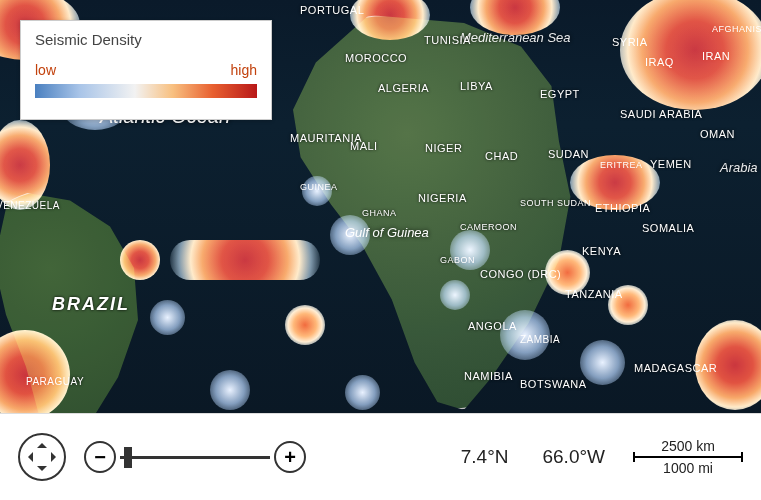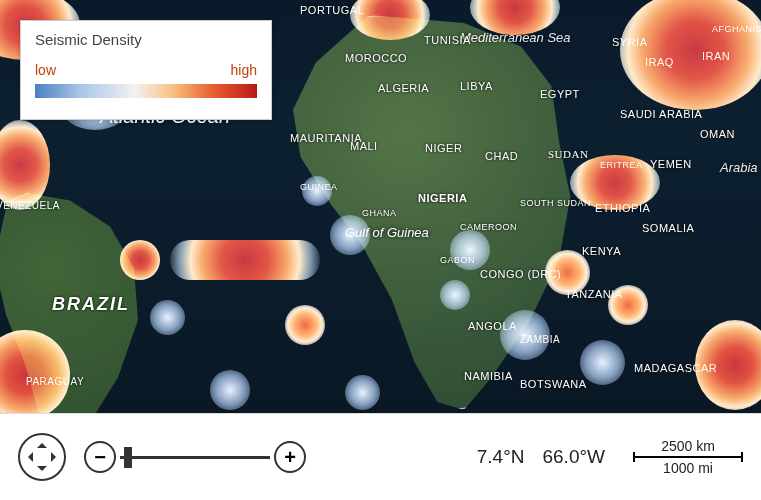--- a/index.html
+++ b/index.html
@@ -98,21 +98,21 @@
 }
 .zoom-handle {
   position: absolute;
   left: 4px; top: -9px;
   width: 8px; height: 21px;
   background: #333;
 }
 
 .spacer { flex: 1; }
 
-.coords { font-size: 19px; color: #222; display: flex; gap: 18px; margin-right: 10px; }
+.coords { font-size: 19px; color: #222; display: flex; gap: 34px; margin-right: 10px; }
 
 .scale {
   display: flex; flex-direction: column; align-items: center;
   font-size: 14px; color: #222;
 }
 .scale-bar { width: 110px; height: 2px; background: #000; position: relative; margin: 2px 0; }
 .scale-bar::before, .scale-bar::after { content: ""; position: absolute; width: 2px; height: 10px; background: #000; top: -4px; }
 .scale-bar::before { left: 0; }
 .scale-bar::after  { right: 0; }
 </style>
@@ -141,25 +141,25 @@
   <div class="country-label" style="left:645px; top:56px;">IRAQ</div>
   <div class="country-label" style="left:702px; top:50px;">IRAN</div>
   <div class="country-label" style="left:712px; top:24px; font-size:9px;">AFGHANISTAN</div>
   <div class="country-label" style="left:620px; top:108px;">SAUDI ARABIA</div>
   <div class="country-label" style="left:700px; top:128px;">OMAN</div>
   <div class="country-label" style="left:650px; top:158px;">YEMEN</div>
   <div class="country-label" style="left:290px; top:132px;">MAURITANIA</div>
   <div class="country-label" style="left:350px; top:140px;">MALI</div>
   <div class="country-label" style="left:425px; top:142px;">NIGER</div>
   <div class="country-label" style="left:485px; top:150px;">CHAD</div>
-  <div class="country-label" style="left:548px; top:148px;font-family:Liberation Serif, serif;">SUDAN</div>
+  <div class="country-label" style="left:548px; top:148px;">SUDAN</div>
   <div class="country-label" style="left:600px; top:160px; font-size:9px;">ERITREA</div>
   <div class="country-label" style="left:300px; top:182px; font-size:9px;">GUINEA</div>
   <div class="country-label" style="left:362px; top:208px; font-size:9px;">GHANA</div>
-  <div class="country-label" style="left:418px; top:192px;font-weight:bold;">NIGERIA</div>
+  <div class="country-label" style="left:418px; top:192px;">NIGERIA</div>
   <div class="country-label" style="left:460px; top:222px; font-size:9px;">CAMEROON</div>
   <div class="country-label" style="left:520px; top:198px; font-size:9px;">SOUTH SUDAN</div>
   <div class="country-label" style="left:595px; top:202px;">ETHIOPIA</div>
   <div class="country-label" style="left:642px; top:222px;">SOMALIA</div>
   <div class="country-label" style="left:582px; top:245px;">KENYA</div>
   <div class="country-label" style="left:440px; top:255px; font-size:9px;">GABON</div>
   <div class="country-label" style="left:480px; top:268px;">CONGO (DRC)</div>
   <div class="country-label" style="left:565px; top:288px;">TANZANIA</div>
   <div class="country-label" style="left:468px; top:320px;">ANGOLA</div>
   <div class="country-label" style="left:520px; top:334px; font-size:10px;">ZAMBIA</div>

